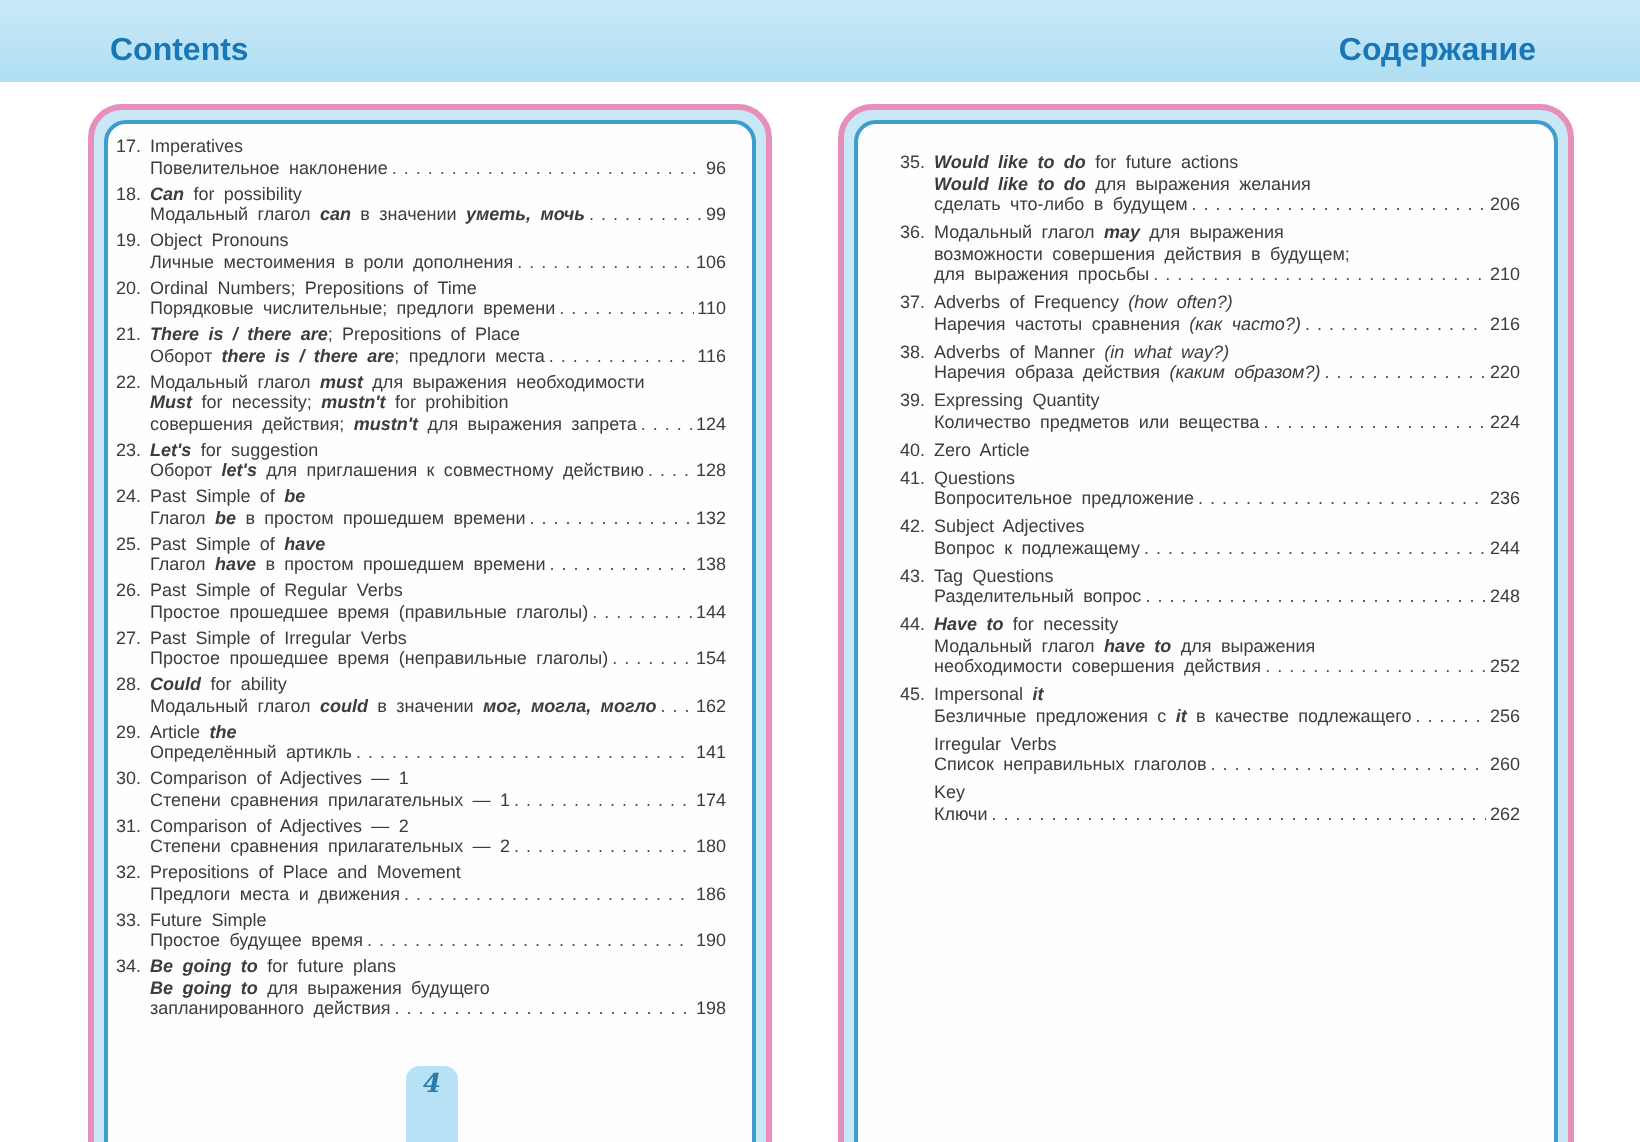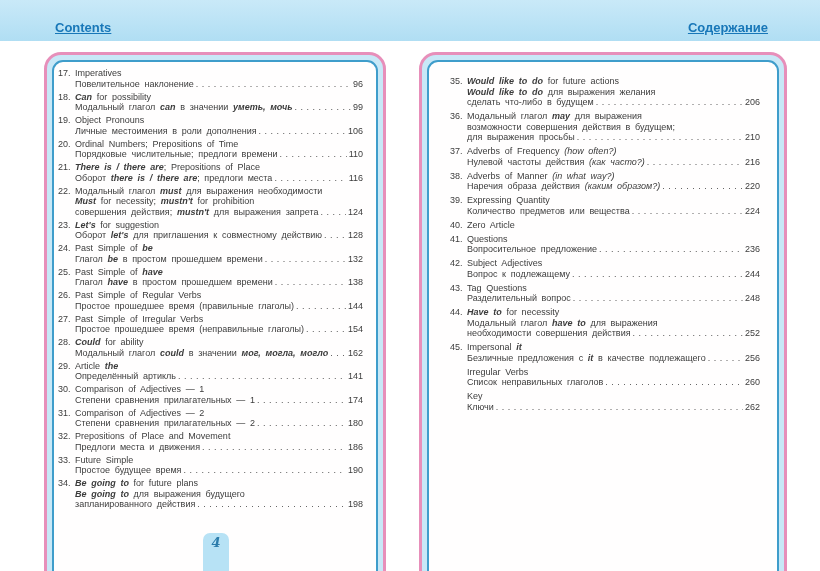--- a/index.html
+++ b/index.html
@@ -6,21 +6,21 @@
   body{
     width:820px;height:571px;position:relative;background:#ffffff;
     font-family:"Liberation Sans",sans-serif;color:#3c3c3c;overflow:hidden;
   }
   .header-bar{
     position:absolute;left:0;top:0;width:820px;height:41px;
     background:linear-gradient(#c9e9f8,#b0def3);
     display:flex;justify-content:space-between;align-items:flex-end;
     box-sizing:border-box;padding:0 52px 6px 55px;
   }
-  .header-label{font-size:13px;font-weight:bold;color:#1877b8;text-decoration:underline;}
+  .header-label{font-size:16px;font-weight:bold;color:#1877b8;}
   .panel{
     position:absolute;top:52px;height:560px;box-sizing:border-box;
     border:3px solid #e78fba;border-radius:17px;background:#c8e8f7;
   }
   .panel-left{left:44px;width:342px;}
   .panel-right{left:419px;width:368px;}
   .panel-inner{
     position:absolute;top:5px;left:5px;right:5px;bottom:5px;
     background:#fffefe;border:2px solid #3f9dcb;border-radius:11px;
     box-sizing:border-box;overflow:hidden;
@@ -293,21 +293,21 @@
             <span class="dots"></span>
             <span class="pagenum">210</span>
           </div>
         </div>
       </div>
       <div class="toc-item">
         <span class="num">37.</span>
         <div class="lines">
           <div class="line"><span class="segs"><span class="seg-r">Adverbs of Frequency </span><span class="seg-i">(how often?)</span></span></div>
           <div class="line has-page">
-            <span class="segs"><span class="seg-r">Нулевой частоты действия </span><span class="seg-i">(как часто?)</span></span>
+            <span class="segs"><span class="seg-r">Наречия частоты сравнения </span><span class="seg-i">(как часто?)</span></span>
             <span class="dots"></span>
             <span class="pagenum">216</span>
           </div>
         </div>
       </div>
       <div class="toc-item">
         <span class="num">38.</span>
         <div class="lines">
           <div class="line"><span class="segs"><span class="seg-r">Adverbs of Manner </span><span class="seg-i">(in what way?)</span></span></div>
           <div class="line has-page">

